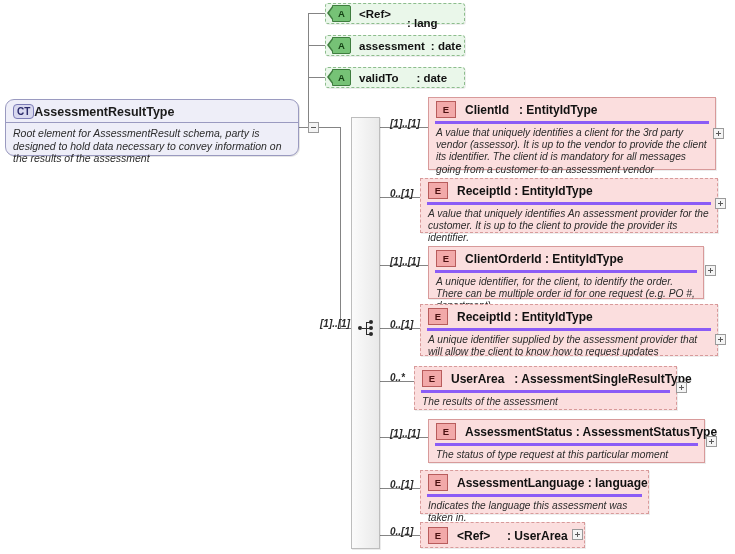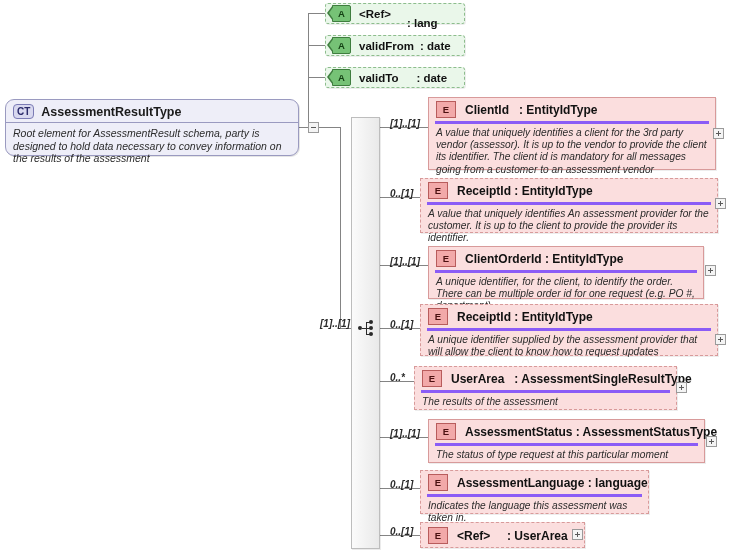--- a/index.html
+++ b/index.html
@@ -26,21 +26,21 @@
     content:"";position:absolute;left:4px;top:2px;width:1px;height:5px;background:#5a5a5a;
   }
 
   
   .ct-box{
     position:absolute;box-sizing:border-box;
     background:#eeeef8;border:1px solid #9a9ac0;border-radius:9px;
     box-shadow:1px 1px 0 rgba(0,0,0,0.10);
   }
   .ct-head{
-    display:flex;align-items:center;gap:7px;
+    display:flex;align-items:center;
     padding:4px 8px 3px 7px;
     text-align:center;
   }
   .ct-tag{
     display:inline-block;border:1px solid #7b7bb5;border-radius:4px;
     background:#d8d8ef;color:#2a2a6a;
     font-size:10px;font-weight:bold;line-height:11px;padding:1px 3px;
     letter-spacing:0px;
   }
   .ct-title{
@@ -162,21 +162,21 @@
   <div class="expander" style="left:308px;top:122px;"></div>
 
   <div class="attr-box" style="left:325px;top:3px;width:140px;height:21px;">
     <span class="attr-tag">A</span>
     <span class="attr-name">&lt;Ref&gt;</span>
     <span class="attr-type" style="margin-left:16px;margin-top:19px;">: lang</span>
   </div>
 
   <div class="attr-box" style="left:325px;top:35px;width:140px;height:21px;">
     <span class="attr-tag">A</span>
-    <span class="attr-name">validFrom</span>
+    <span class="attr-name">assessment</span>
     <span class="attr-type" style="margin-left:6px;">: date</span>
   </div>
 
   <div class="attr-box" style="left:325px;top:67px;width:140px;height:21px;">
     <span class="attr-tag">A</span>
     <span class="attr-name">validTo</span>
     <span class="attr-type" style="margin-left:18px;">: date</span>
   </div>
 
   <div class="seq-bar" style="left:351px;top:117px;width:29px;height:432px;"></div>

